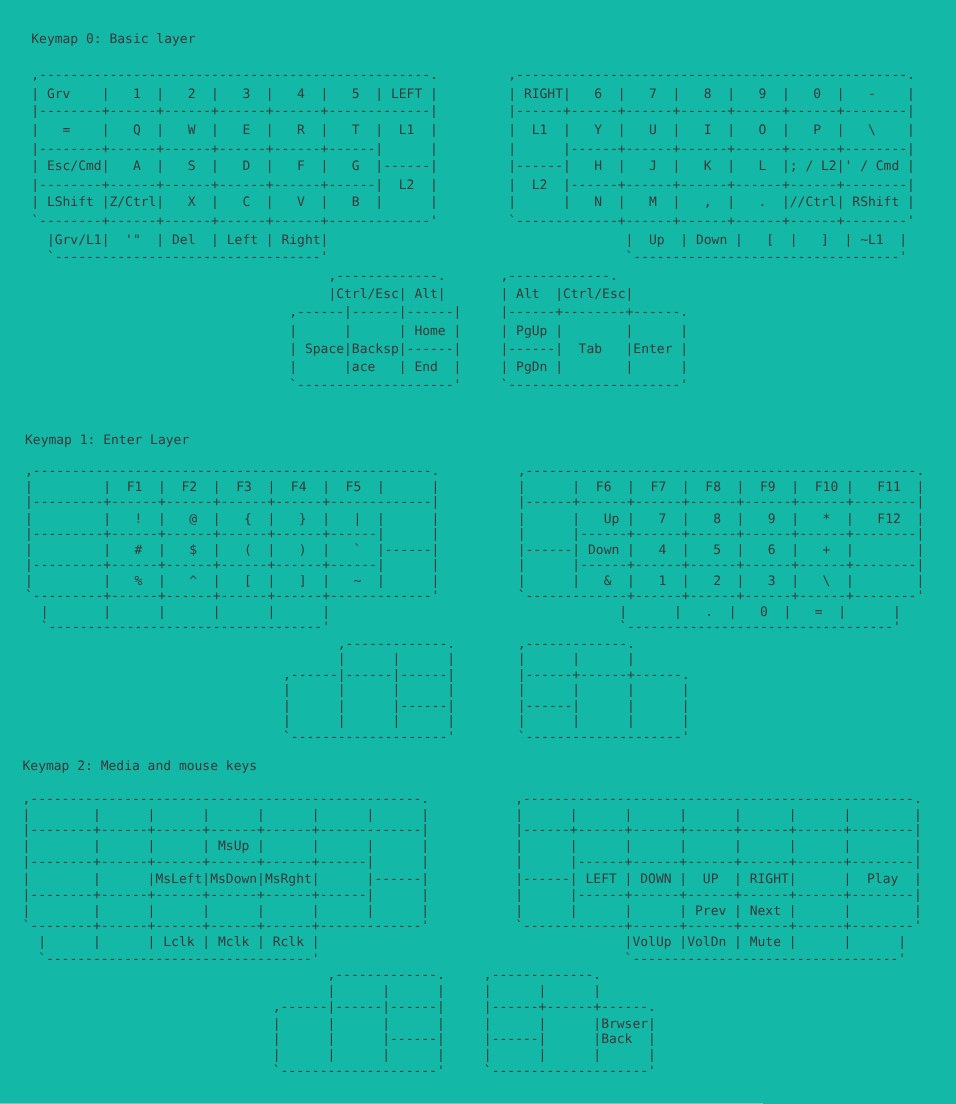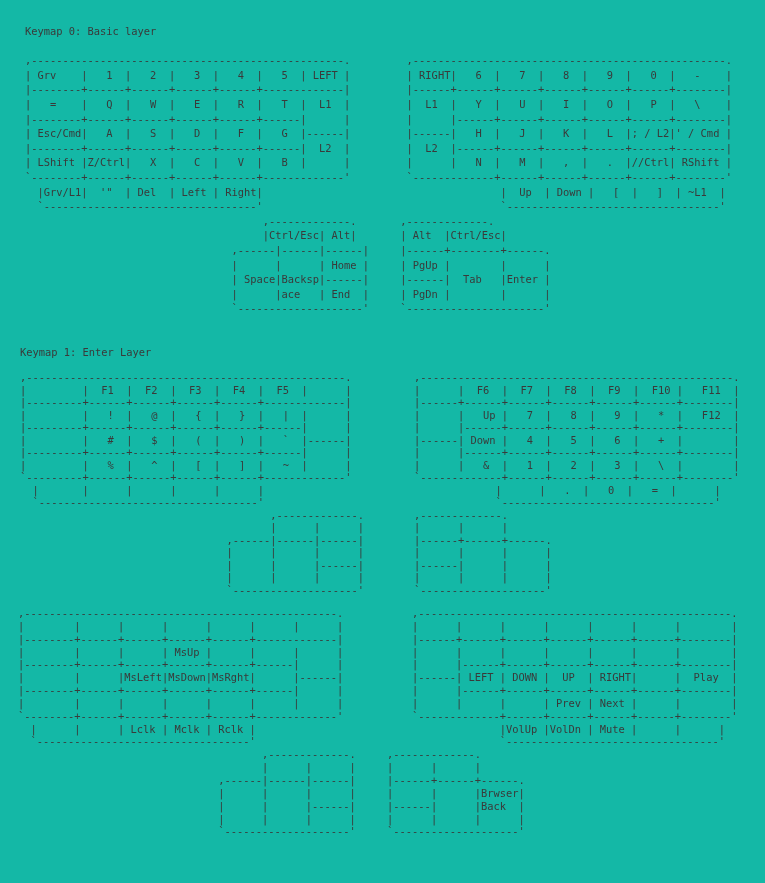--- a/index.html
+++ b/index.html
@@ -80,20 +80,21 @@
                                         ,-------------.        ,-------------.
                                         |      |      |        |      |      |
                                  ,------|------|------|        |------+------+------.
                                  |      |      |      |        |      |      |      |
                                  |      |      |------|        |------|      |      |
                                  |      |      |      |        |      |      |      |
                                  `--------------------'        `--------------------'</pre>
   </section>
 
   <section class="km s2" style="color: rgb(58, 58, 58);">
+    <div class="kmtitle">Keymap 2: Media and mouse keys</div>
     <pre class="ascii">,--------------------------------------------------.           ,--------------------------------------------------.
 |        |      |      |      |      |      |      |           |      |      |      |      |      |      |        |
 |--------+------+------+------+------+-------------|           |------+------+------+------+------+------+--------|
 |        |      |      | MsUp |      |      |      |           |      |      |      |      |      |      |        |
 |--------+------+------+------+------+------|      |           |      |------+------+------+------+------+--------|
 |        |      |MsLeft|MsDown|MsRght|      |------|           |------| LEFT | DOWN |  UP  | RIGHT|      |  Play  |
 |--------+------+------+------+------+------|      |           |      |------+------+------+------+------+--------|
 |        |      |      |      |      |      |      |           |      |      |      | Prev | Next |      |        |
 `--------+------+------+------+------+-------------'           `-------------+------+------+------+------+--------'
   |      |      | Lclk | Mclk | Rclk |                                       |VolUp |VolDn | Mute |      |      |

